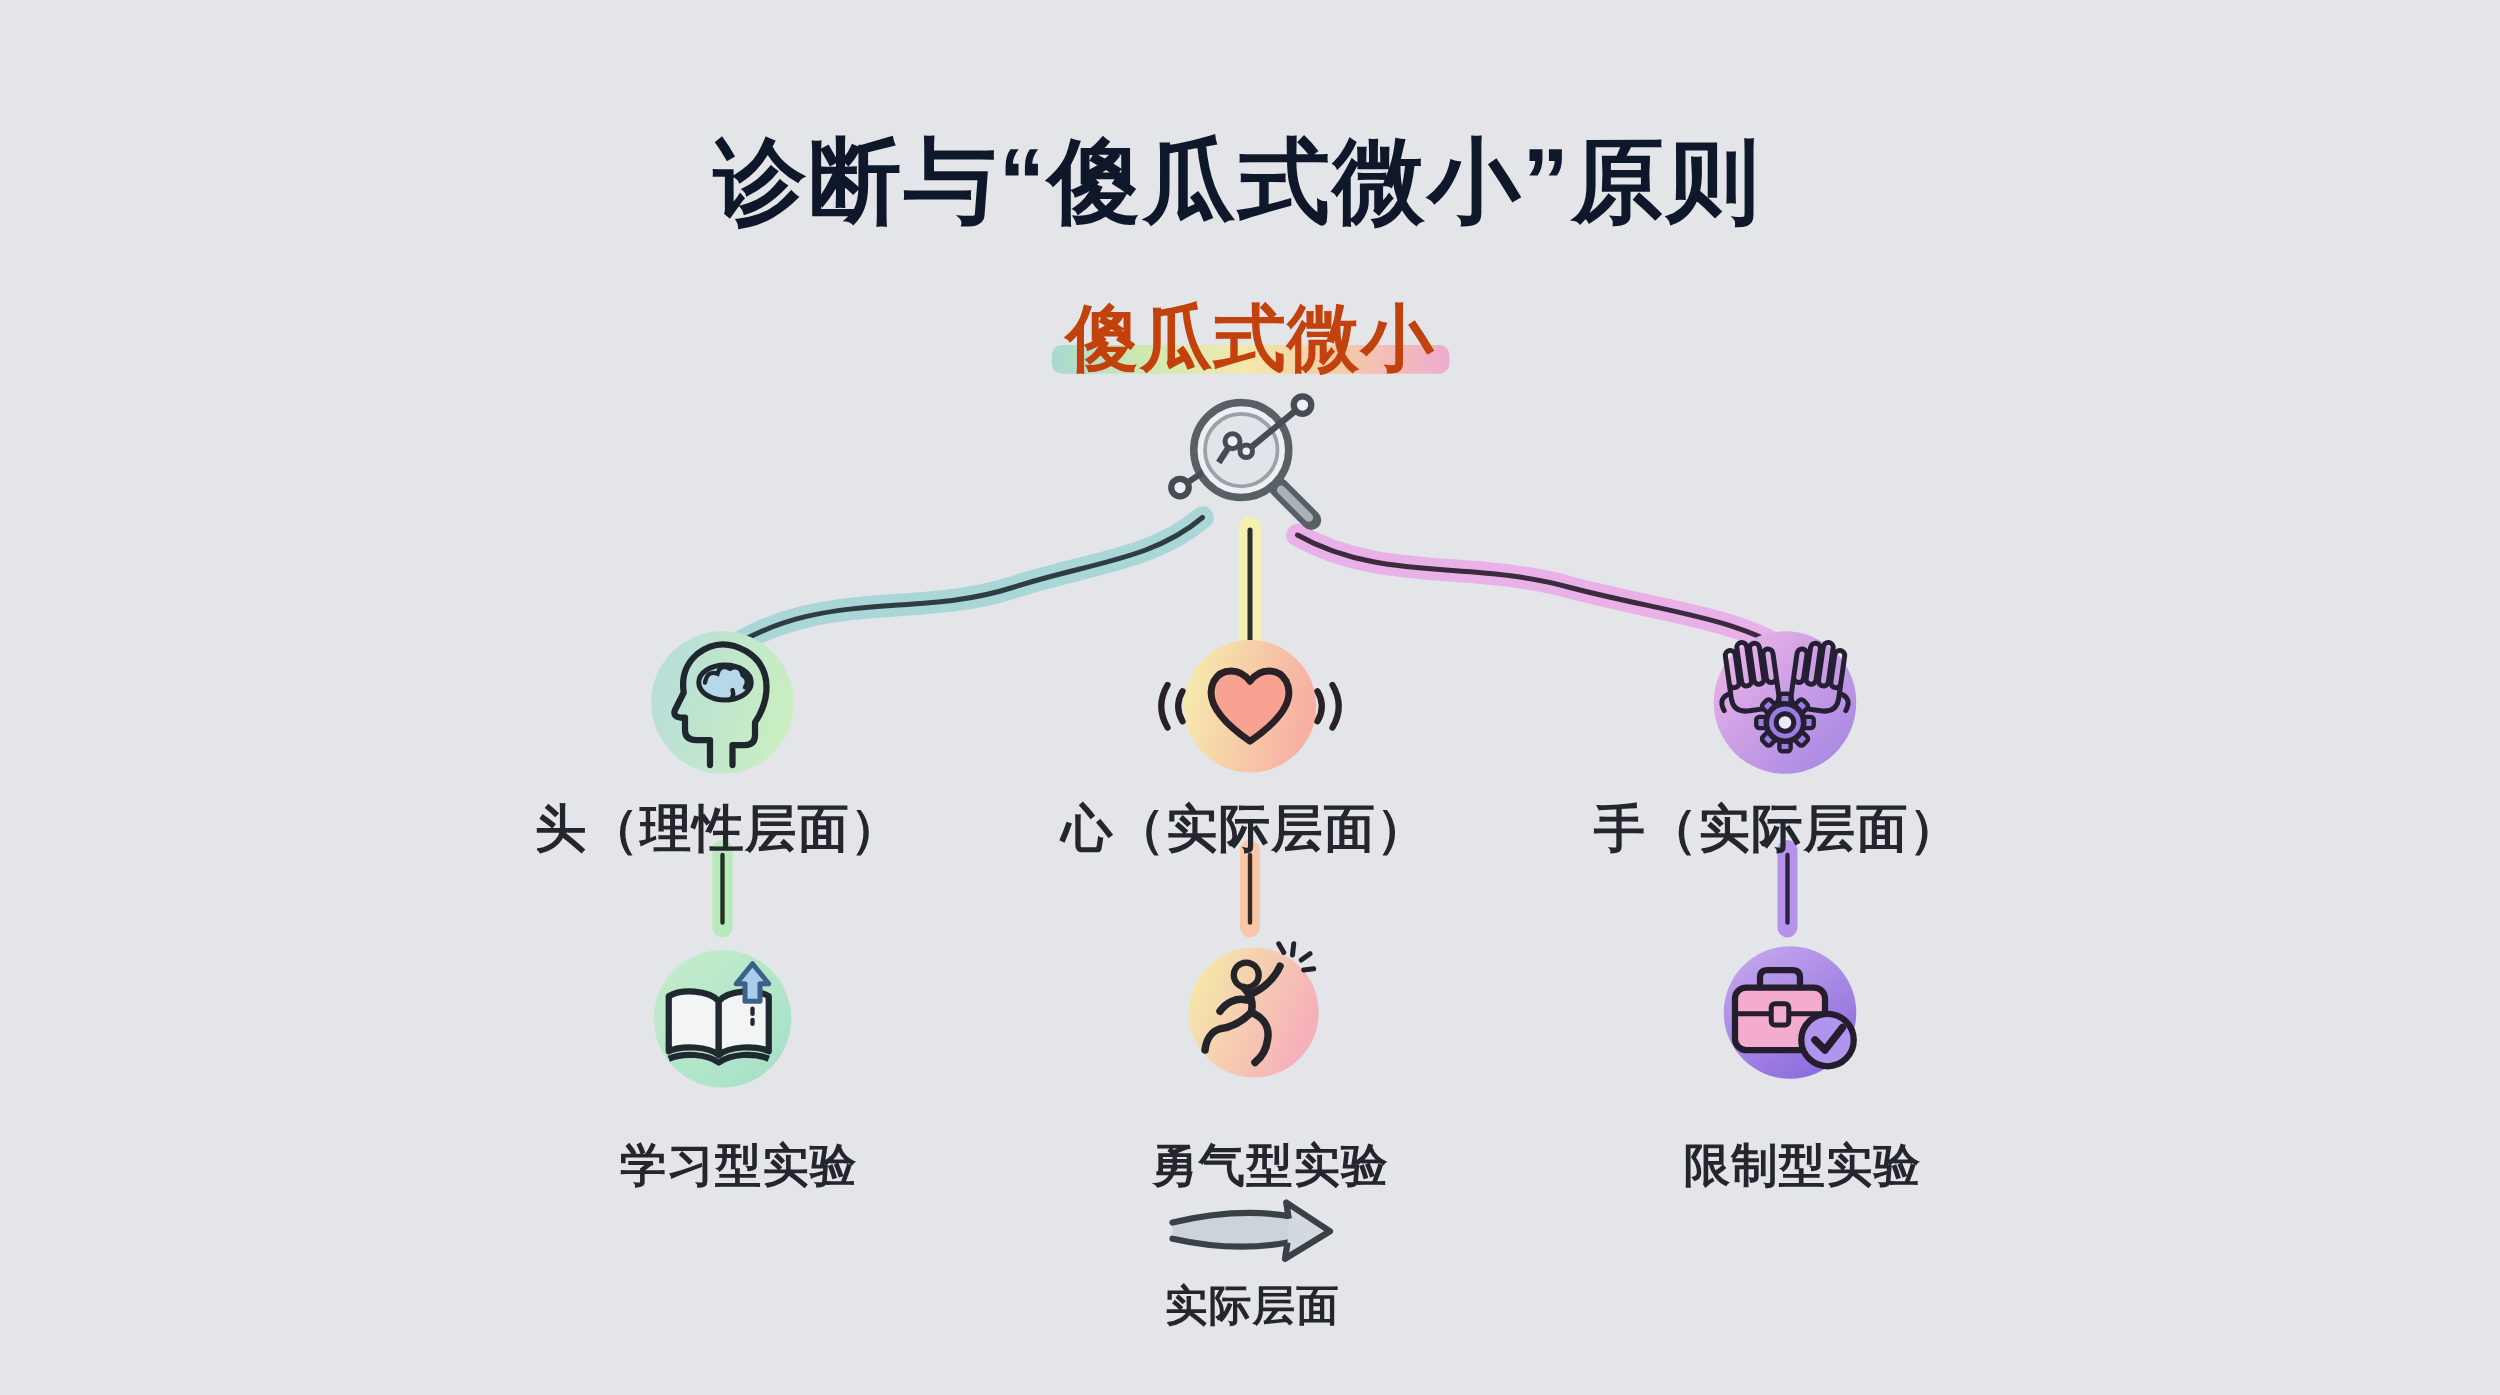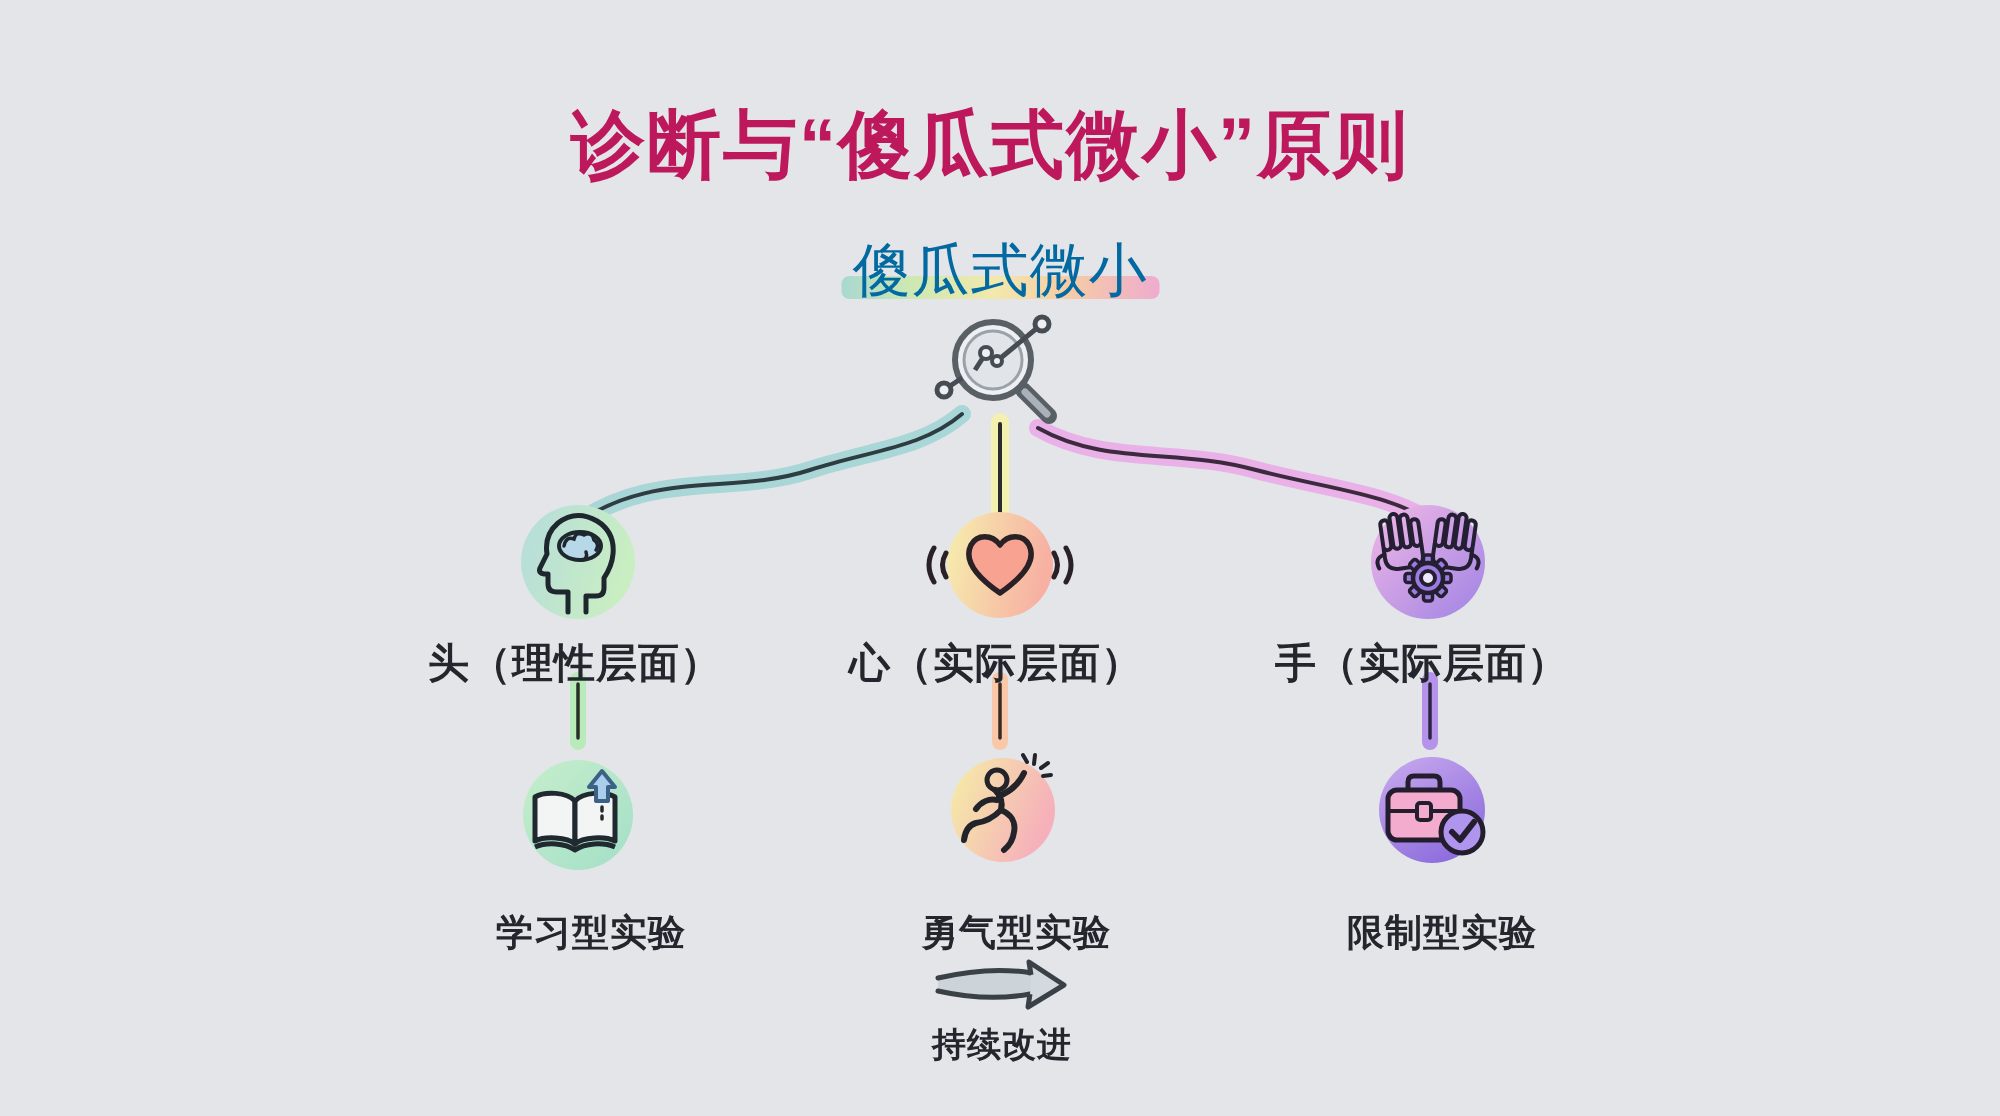--- a/index.html
+++ b/index.html
@@ -6,26 +6,26 @@
   .canvas{
     position:relative;width:2000px;height:1116px;overflow:hidden;
     background:#e3e5e9;
     font-family:"Liberation Sans","DejaVu Sans",sans-serif;
     color:#262b33;
   }
   .abs{position:absolute;}
   .ctr{transform:translateX(-50%);white-space:nowrap;}
   .title{
     top:96px;left:990px;font-size:74px;font-weight:bold;
-    letter-spacing:2px;color:#be185d;
+    letter-spacing:2px;color:#0f172a;
   }
   .subtitle-wrap{top:232px;left:1000px;}
   .subtitle{
-    position:relative;z-index:2;font-size:58px;font-weight:normal;
-    color:#0369a1;letter-spacing:1px;text-align:center;
+    position:relative;z-index:2;font-size:58px;font-weight:bold;
+    color:#c2410c;letter-spacing:1px;text-align:center;
   }
   .subtitle-highlight{
     position:absolute;z-index:1;left:50%;transform:translateX(-50%);
     top:44px;width:318px;height:23px;border-radius:8px;
     background:linear-gradient(90deg,#9ed6cc 0%,#c9e9a9 22%,#f5e9a2 48%,#f9c69b 72%,#f0a2c9 100%);
     opacity:.85;
   }
   .lbl{font-weight:bold;color:#23272d;letter-spacing:1px;}
   .lbl-tier1{font-size:41px;top:636px;}
   .lbl-tier2{font-size:37px;top:908px;margin-left:12px;}
@@ -241,15 +241,15 @@
   <div class="abs ctr lbl lbl-tier2" style="left:1004px;">勇气型实验</div>
 
   <div class="abs" style="left:925px;top:945px;">
     <svg width="150" height="80" viewBox="-75 -40 150 80">
       <path d="M -62,-7 C -28,-15 2,-17 30,-12 L 29,-23 L 64,0 L 28,22 L 29,9 C -2,15 -35,12 -62,6 Z" fill="#ccd3d9"></path>
       <path d="M -62,-7 C -28,-15 2,-17 32,-12" stroke="#394147" stroke-width="5" fill="none" stroke-linecap="round"></path>
       <path d="M -62,6 C -35,12 -2,15 30,9" stroke="#394147" stroke-width="5" fill="none" stroke-linecap="round"></path>
       <path d="M 31,-10 L 29,-23 L 64,0 L 28,22 L 30,9" fill="#d3d9de" stroke="#394147" stroke-width="5" stroke-linejoin="round"></path>
     </svg>
   </div>
-  <div class="abs ctr lbl lbl-footer" style="left:1002px;">持续改进</div>
+  <div class="abs ctr lbl lbl-footer" style="left:1002px;">实际层面</div>
 
 </div>
 
 </body></html>

